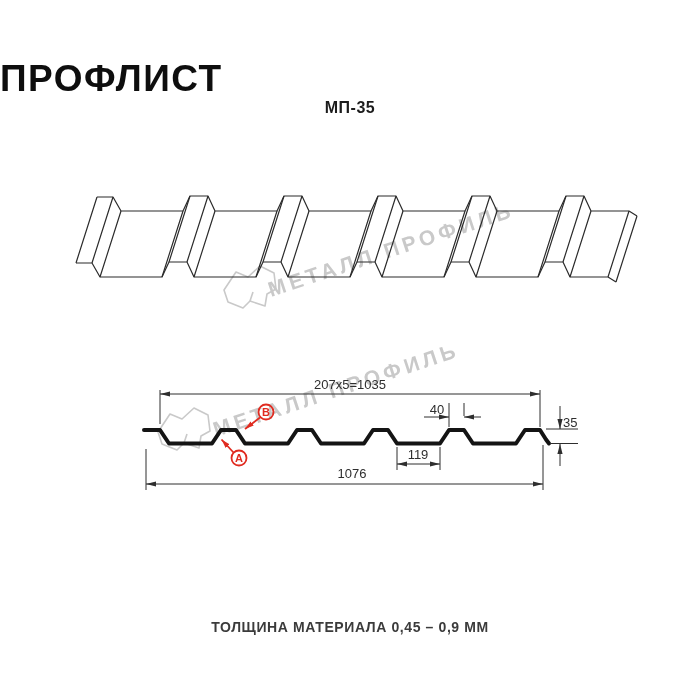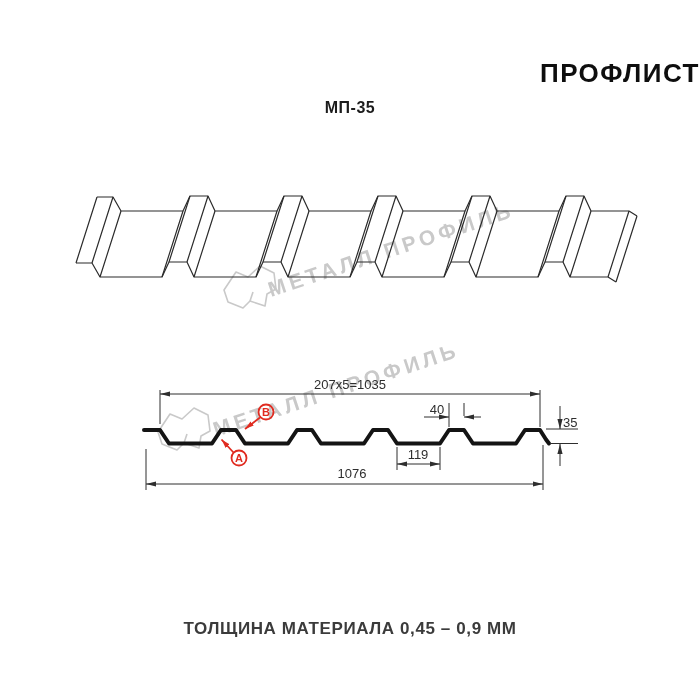--- a/index.html
+++ b/index.html
@@ -2,30 +2,30 @@
 <html style="--accent: #e02b20; --wm: #c9c9c9;"><head>
 <meta charset="utf-8">
 <style>
   :root { --accent:#e02b20; --wm:#c9c9c9; --line:#2e2e2e; }
   html,body { margin:0; padding:0; background:#fff; }
   .page {
     position:relative; width:700px; height:700px; background:#fff;
     font-family:"Liberation Sans", sans-serif; overflow:hidden;
   }
   .title {
-    position:absolute; top:58px; left:0; width:700px; text-align:right;
-    font-size:26px; font-weight:800; letter-spacing:1.5px; color:#0e0e0e;
+    position:absolute; top:58px; left:0; width:700px; text-align:left;
+    font-size:37px; font-weight:800; letter-spacing:1.5px; color:#0e0e0e;
   }
   .subtitle {
     position:absolute; top:99px; left:0; width:700px; text-align:center;
     font-size:16px; font-weight:600; letter-spacing:0.5px; color:#1c1c1c;
   }
   .footnote {
     position:absolute; top:619px; left:0; width:700px; text-align:center;
-    font-size:17px; font-weight:600; letter-spacing:0.6px; color:#3b3b3b;
+    font-size:14px; font-weight:600; letter-spacing:0.6px; color:#3b3b3b;
   }
   svg.scene { position:absolute; left:0; top:0; }
   .iso   { stroke:#2b2b2b; stroke-width:1.2; fill:none; stroke-linejoin:round; }
   .thickprofile { stroke:#141414; stroke-width:4; fill:none; stroke-linejoin:round; stroke-linecap:round; }
   .dim   { stroke:var(--line); stroke-width:1; fill:none; }
   .dimtext { font-family:"Liberation Sans",sans-serif; font-size:13px; fill:#2e2e2e; }
   .wm    { stroke:var(--wm); stroke-width:1.6; fill:none; stroke-linejoin:round; }
   .wmtext{ font-family:"Liberation Sans",sans-serif; font-size:21px; font-weight:700;
            letter-spacing:4px; fill:var(--wm); }
   .red   { stroke:var(--accent); stroke-width:1.8; fill:none; }

